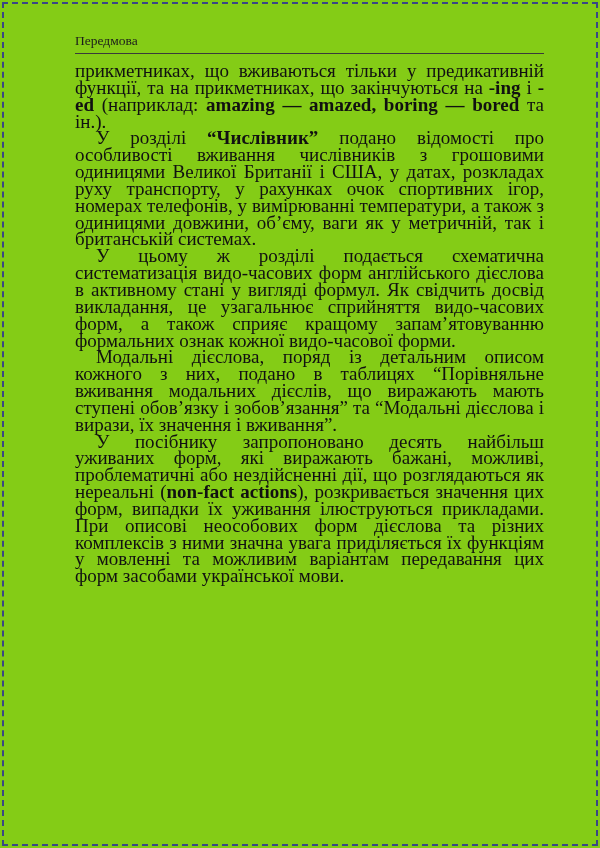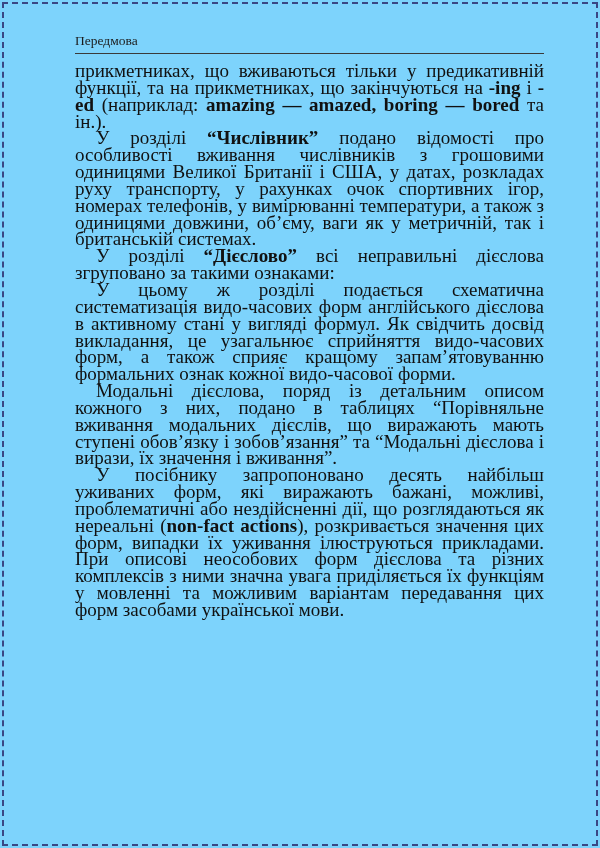--- a/index.html
+++ b/index.html
@@ -1,21 +1,21 @@
 <!DOCTYPE html>
 <html lang="uk"><head>
 <meta charset="utf-8">
 <title>Передмова</title>
 <style>
   html, body { margin: 0; padding: 0; background: #ffffff; }
   .page {
     position: relative;
     width: 600px;
     height: 848px;
-    background: #7dd3fc;
+    background: #84cc16;
     font-family: "Liberation Serif", serif;
     color: #111;
     overflow: hidden;
     box-sizing: border-box;
   }
   .frame {
     position: absolute;
     inset: 2px;
     border: 2px dashed #3a4784;
     pointer-events: none;
@@ -67,21 +67,20 @@
     <div class="running-header"><span>Передмова</span></div>
     <div class="header-rule"></div>
 
     <div class="page-body">
 
       <p class="para first"><span>прикметниках, що вживаються тільки у предикативній функції, та на прикметниках, що закінчуються на </span><span class="b">-ing</span><span> і </span><span class="b">-ed</span><span> (наприклад: </span><span class="b">amazing — amazed, boring — bored</span><span> та ін.).</span></p>
 
       <p class="para"><span>У розділі </span><span class="b">“Числівник”</span><span> подано відомості про особливості вживання числівників з грошовими одиницями Великої Британії і США, у датах, розкладах руху транспорту, у рахунках очок спортивних ігор, номерах телефонів, у вимірюванні температури, а також з одиницями довжини, об’єму, ваги як у метричній, так і британській системах.</span></p>
 
 
-      <p class="para"><span>У розділі </span><span class="b">“Дієслово”</span><span> всі неправильні дієслова згруповано за такими ознаками:</span></p>
 
 
 
 
       <p class="para"><span>У цьому ж розділі подається схематична систематизація видо-часових форм англійського дієслова в активному стані у вигляді формул. Як свідчить досвід викладання, це узагальнює сприйняття видо-часових форм, а також сприяє кращому запам’ятовуванню формальних ознак кожної видо-часової форми.</span></p>
 
       <p class="para"><span>Модальні дієслова, поряд із детальним описом кожного з них, подано в таблицях “Порівняльне вживання модальних дієслів, що виражають мають ступені обов’язку і зобов’язання” та “Модальні дієслова і вирази, їх значення і вживання”.</span></p>
 
 
       <p class="para"><span>У посібнику запропоновано десять найбільш уживаних форм, які виражають бажані, можливі, проблематичні або нездійсненні дії, що розглядаються як нереальні (</span><span class="b">non-fact actions</span><span>), розкривається значення цих форм, випадки їх уживання ілюструються прикладами. При описові неособових форм дієслова та різних комплексів з ними значна увага приділяється їх функціям у мовленні та можливим варіантам передавання цих форм засобами української мови.</span></p>

